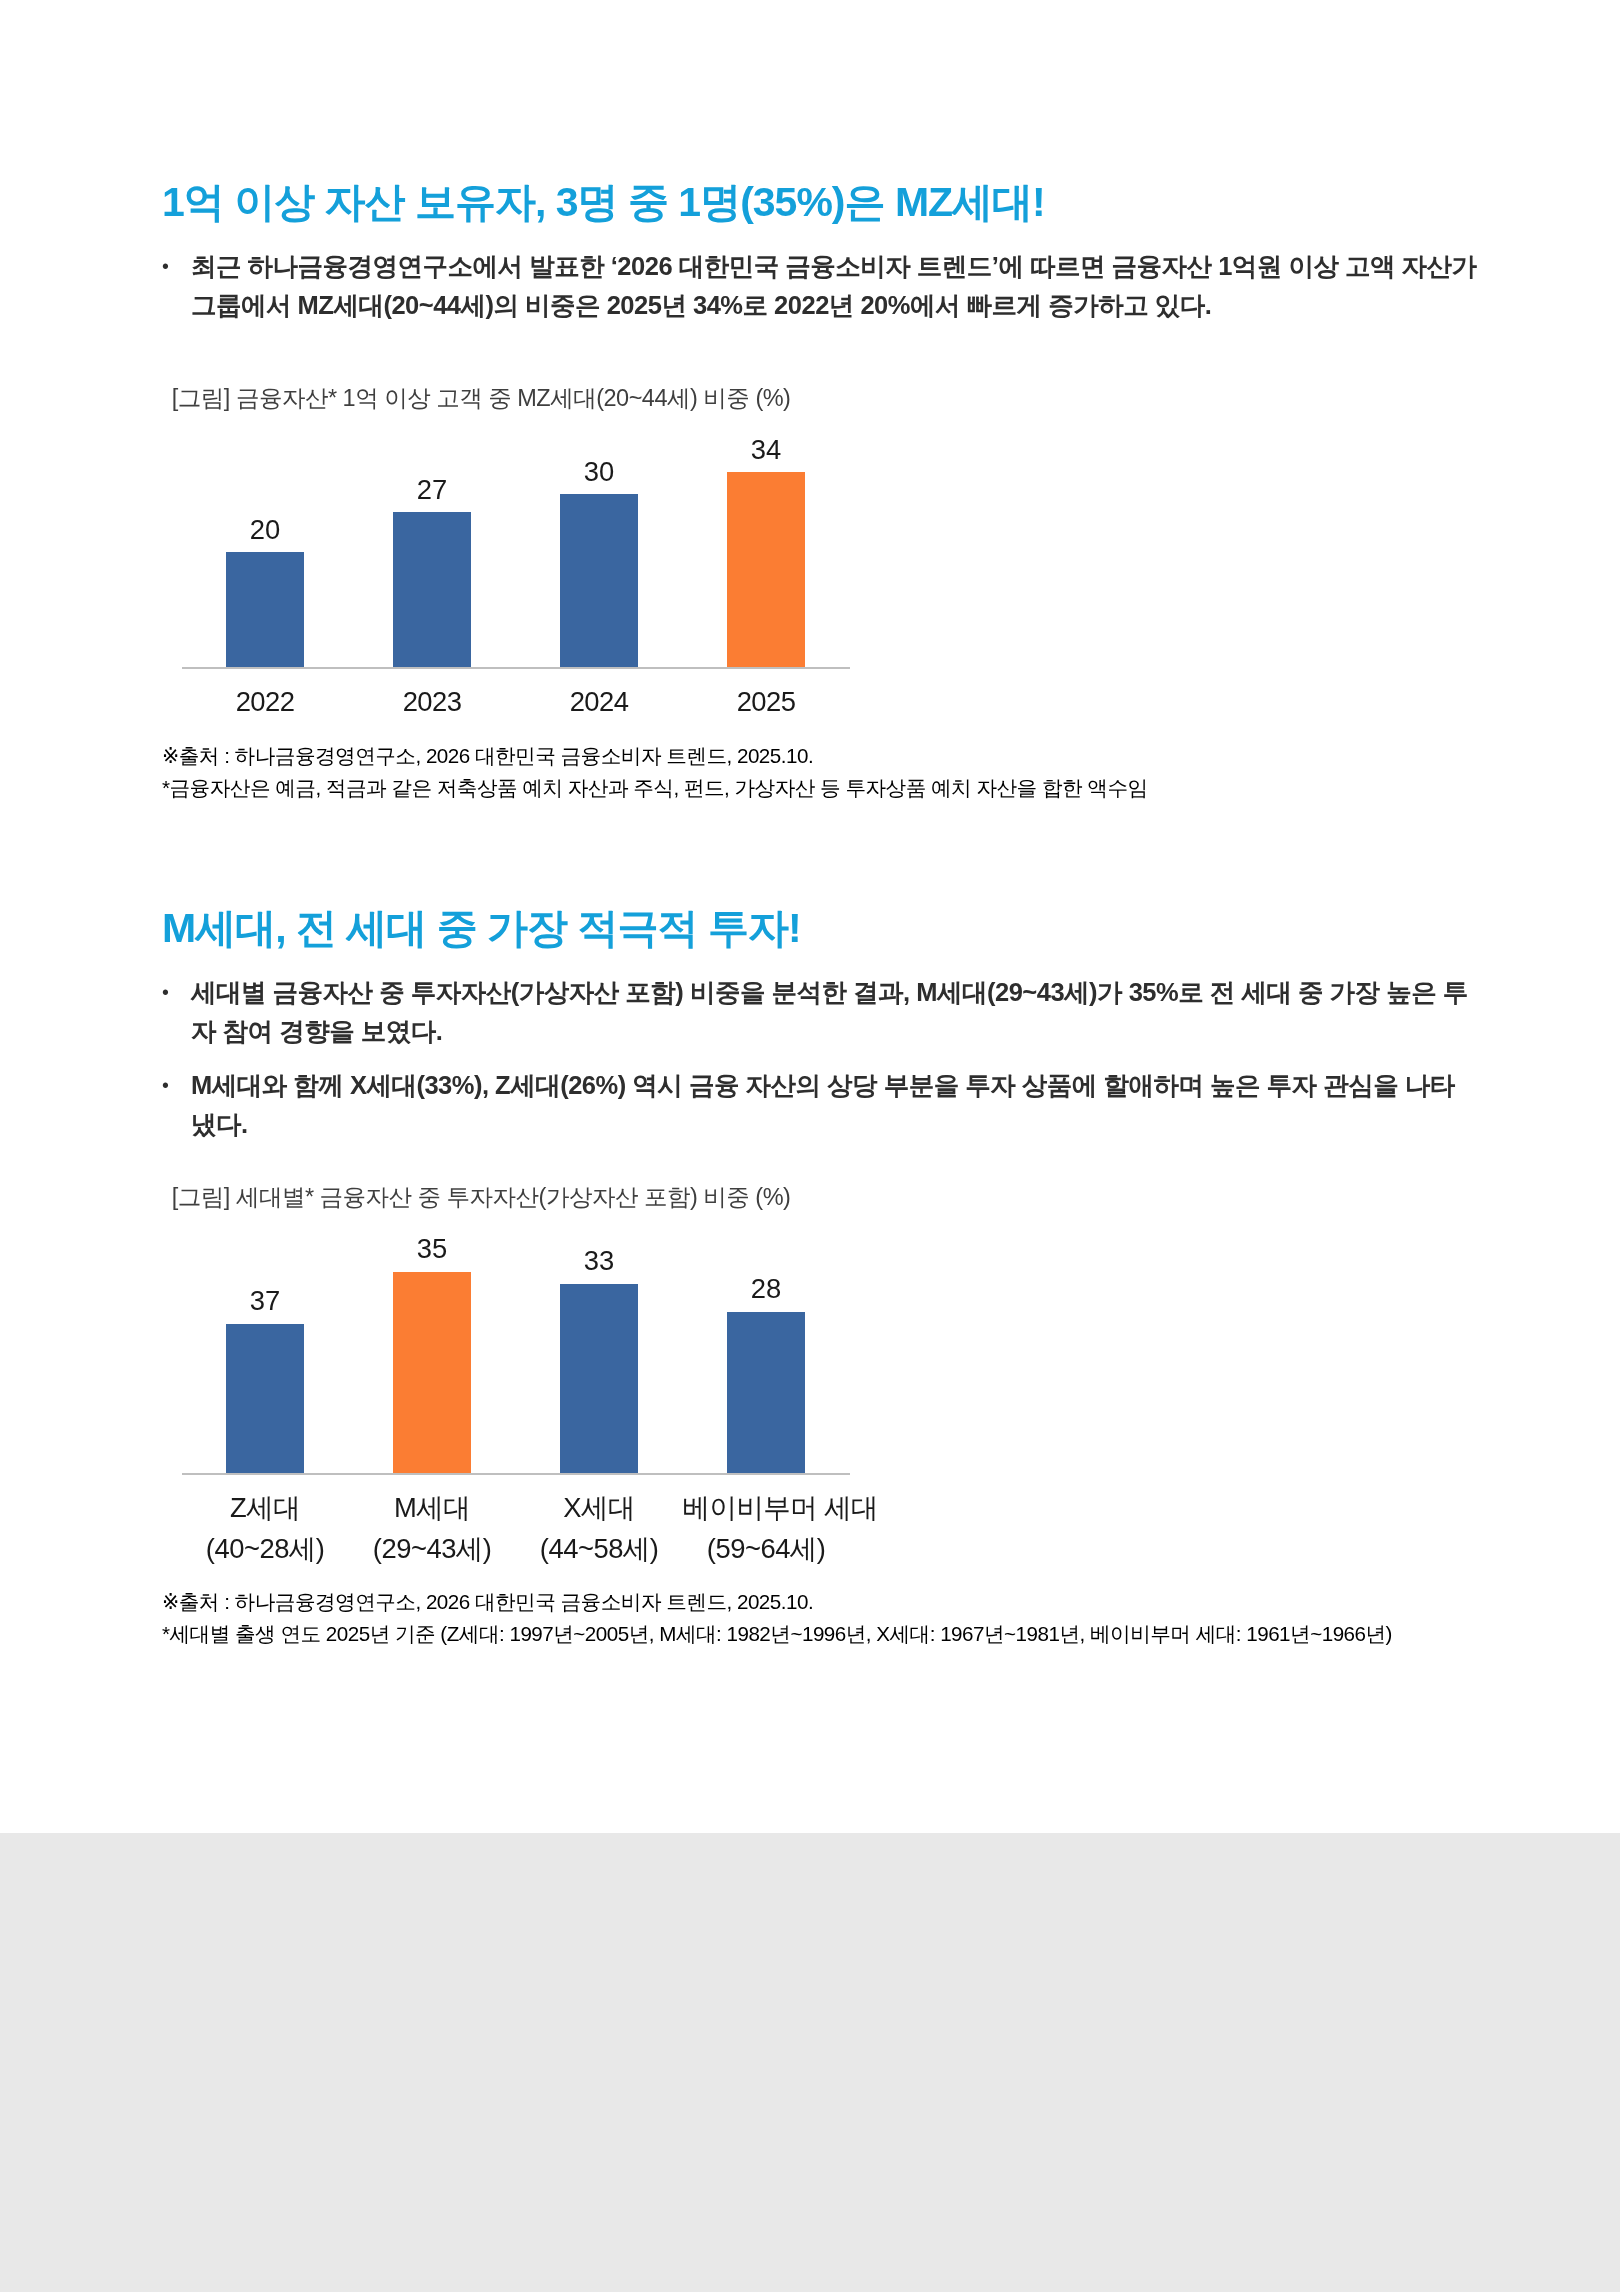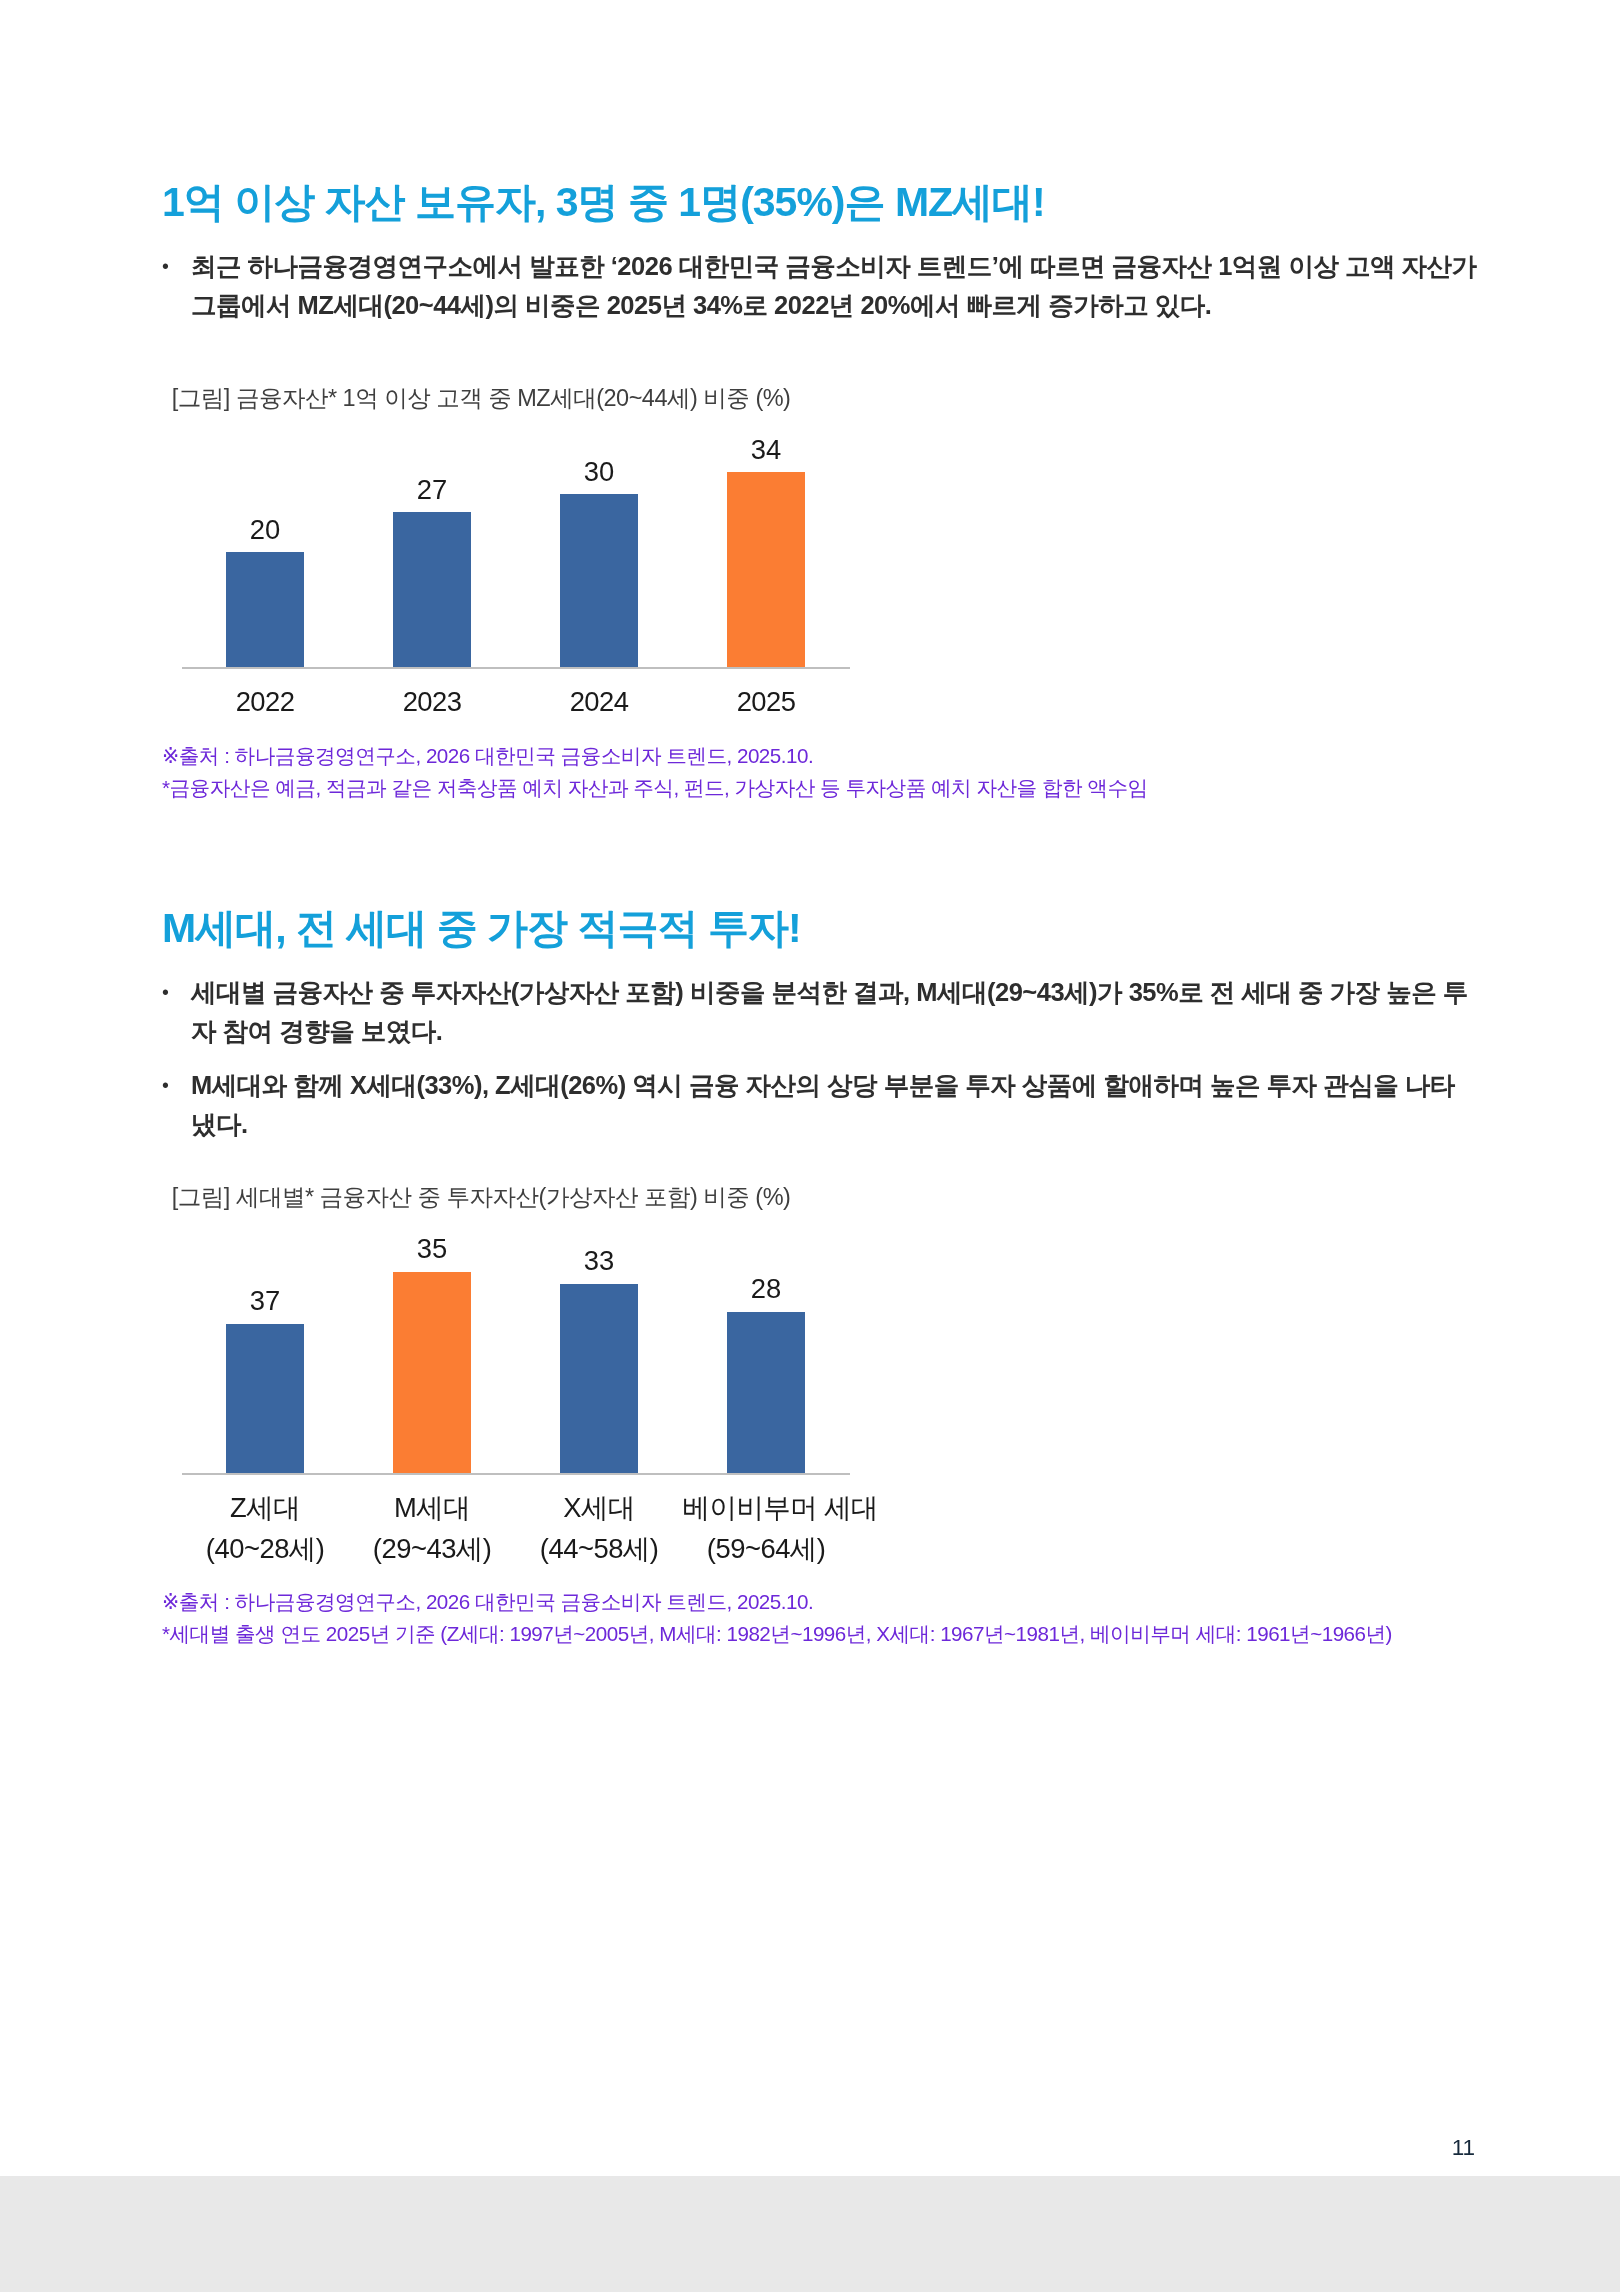--- a/index.html
+++ b/index.html
@@ -1,19 +1,19 @@
 <!DOCTYPE html>
 <html><head>
 <meta charset="utf-8">
 <style>
   * { margin:0; padding:0; box-sizing:border-box; }
   html,body { background:#e8e8e8; }
   .page {
     position:relative;
-    width:1620px; height:2176px;
+    width:1620px; height:1833px;
     margin:0 auto;
     background:#ffffff;
     font-family:"Liberation Sans","DejaVu Sans",sans-serif;
     overflow:hidden;
   }
   .content { padding:178px 142px 0 162px; }
 
   .section-heading {
     font-size:41px;
     font-weight:bold;
@@ -84,21 +84,21 @@
     color:#1a1a1a;
     white-space:nowrap;
   }
   .cat .sub { display:block; }
 
   .source-block { margin-top:17.6px; }
   .source-line {
     font-size:20.6px;
     line-height:32px;
     letter-spacing:-0.5px;
-    color:#6d28d9;
+    color:#000000;
   }
 
   .section-gap { height:100px; }
 
   .page-number {
     position:absolute;
     top:2135px;
     right:145px;
     font-size:22.5px;
     color:#16293b;

